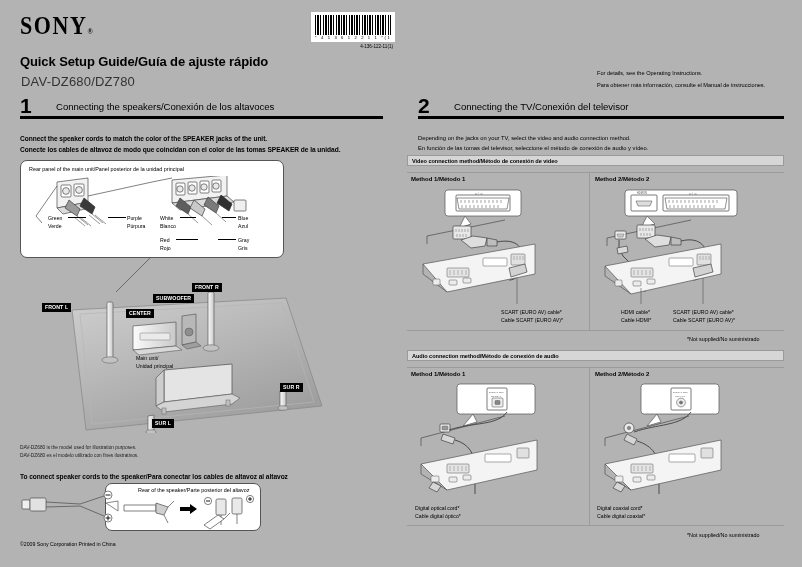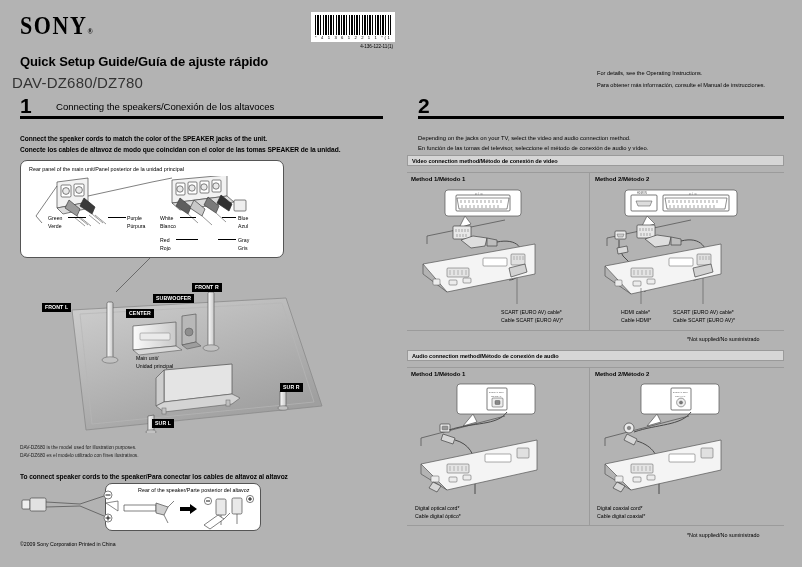--- a/index.html
+++ b/index.html
@@ -91,22 +91,22 @@
   .doc-title {
     position: absolute;
     left: 20px; top: 54px;
     font-size: 13px;
     font-weight: bold;
     color: #000;
     letter-spacing: -0.1px;
   }
   .doc-model {
     position: absolute;
-    left: 12px; top: 74px;
-    font-size: 15px;
+    left: 21px; top: 74px;
+    font-size: 13px;
     color: #333;
     letter-spacing: 0.2px;
   }
 
   
   .step-head {
     position: absolute;
     left: 20px;
     width: 363px;
     height: 22px;
@@ -480,20 +480,21 @@
     <div class="copyright">©2009 Sony Corporation   Printed in China</div>
   </div>
 
   <div class="col-right">
 
     <div class="lead-reg" style="left:196px; top:68px; font-size:5.6px;">For details, see the Operating Instructions.</div>
     <div class="lead-reg" style="left:196px; top:80px; font-size:5.6px;">Para obtener más información, consulte el Manual de instrucciones.</div>
 
     <div class="step-head" style="left:17px; top:99px; width:366px;">
       <div class="step-num">2</div>
+      <div class="step-text">Connecting the TV/Conexión del televisor</div>
       <div class="step-rule"></div>
     </div>
 
     <div class="lead-reg" style="left:17px; top:133px; font-size:5.8px;">Depending on the jacks on your TV, select the video and audio connection method.</div>
     <div class="lead-reg" style="left:17px; top:143px; font-size:5.8px;">En función de las tomas del televisor, seleccione el método de conexión de audio y vídeo.</div>
 
     <div class="band" style="left:6px; top:155px; width:377px;">
       <span>Video connection method/Método de conexión de video</span>
     </div>
 

